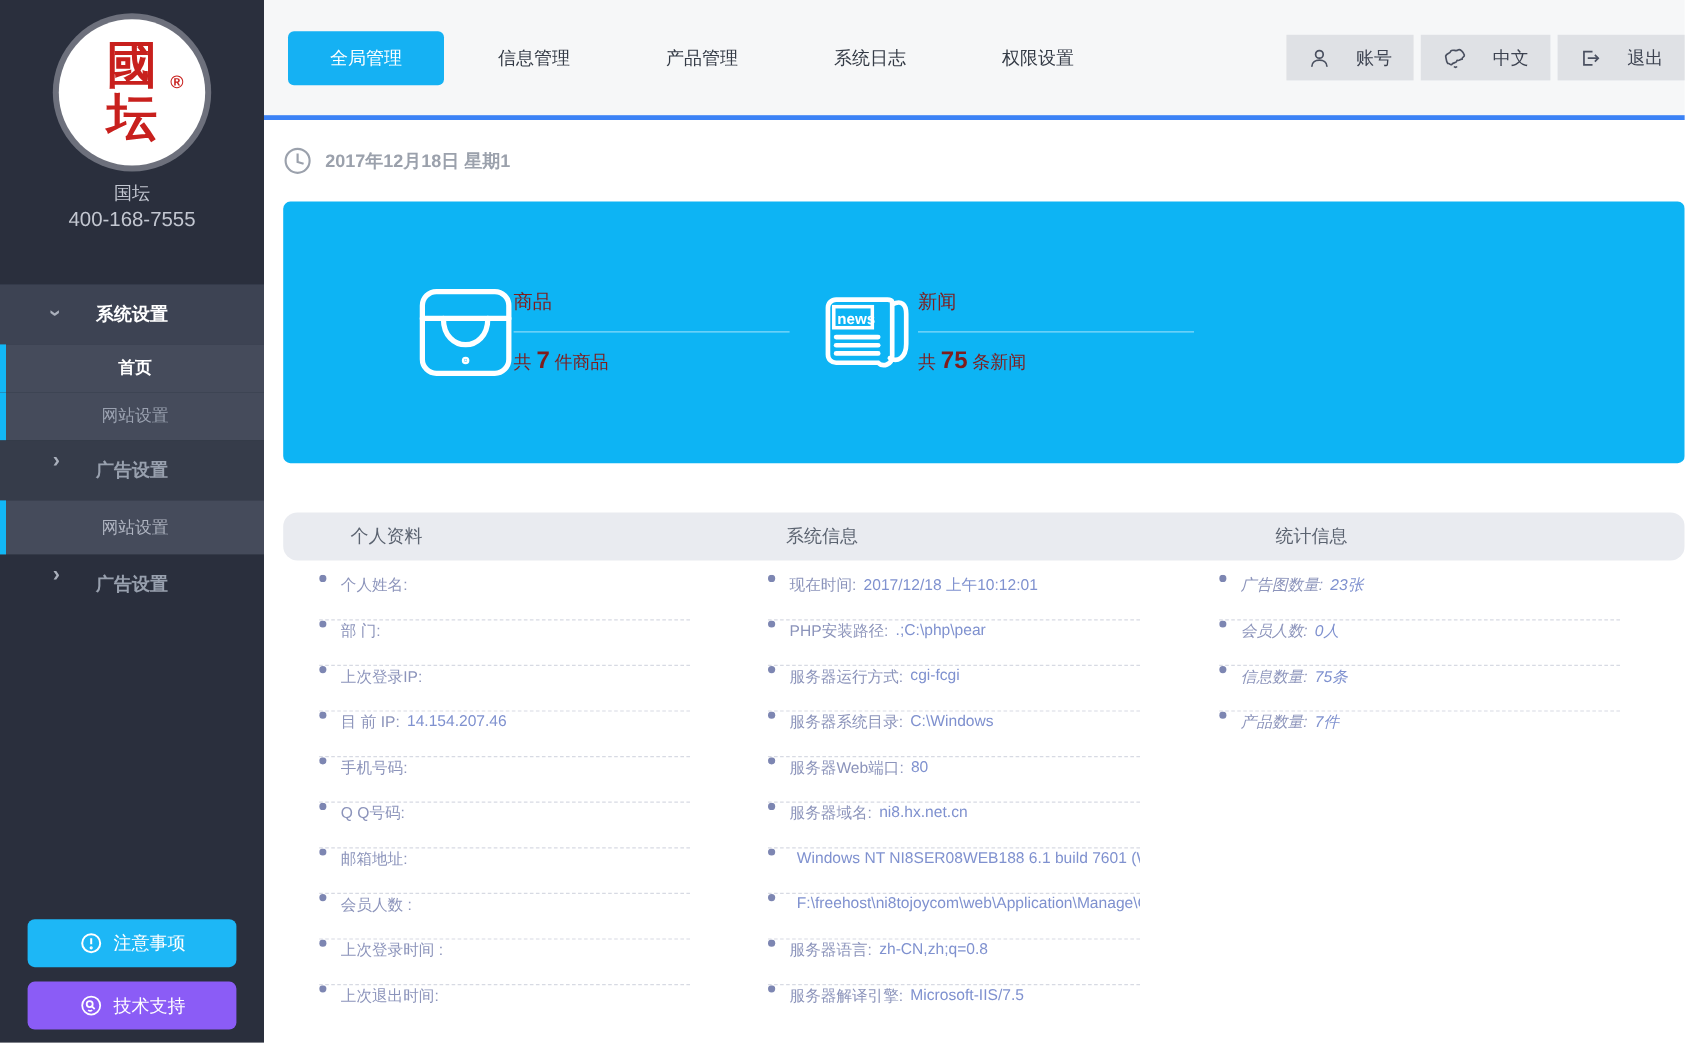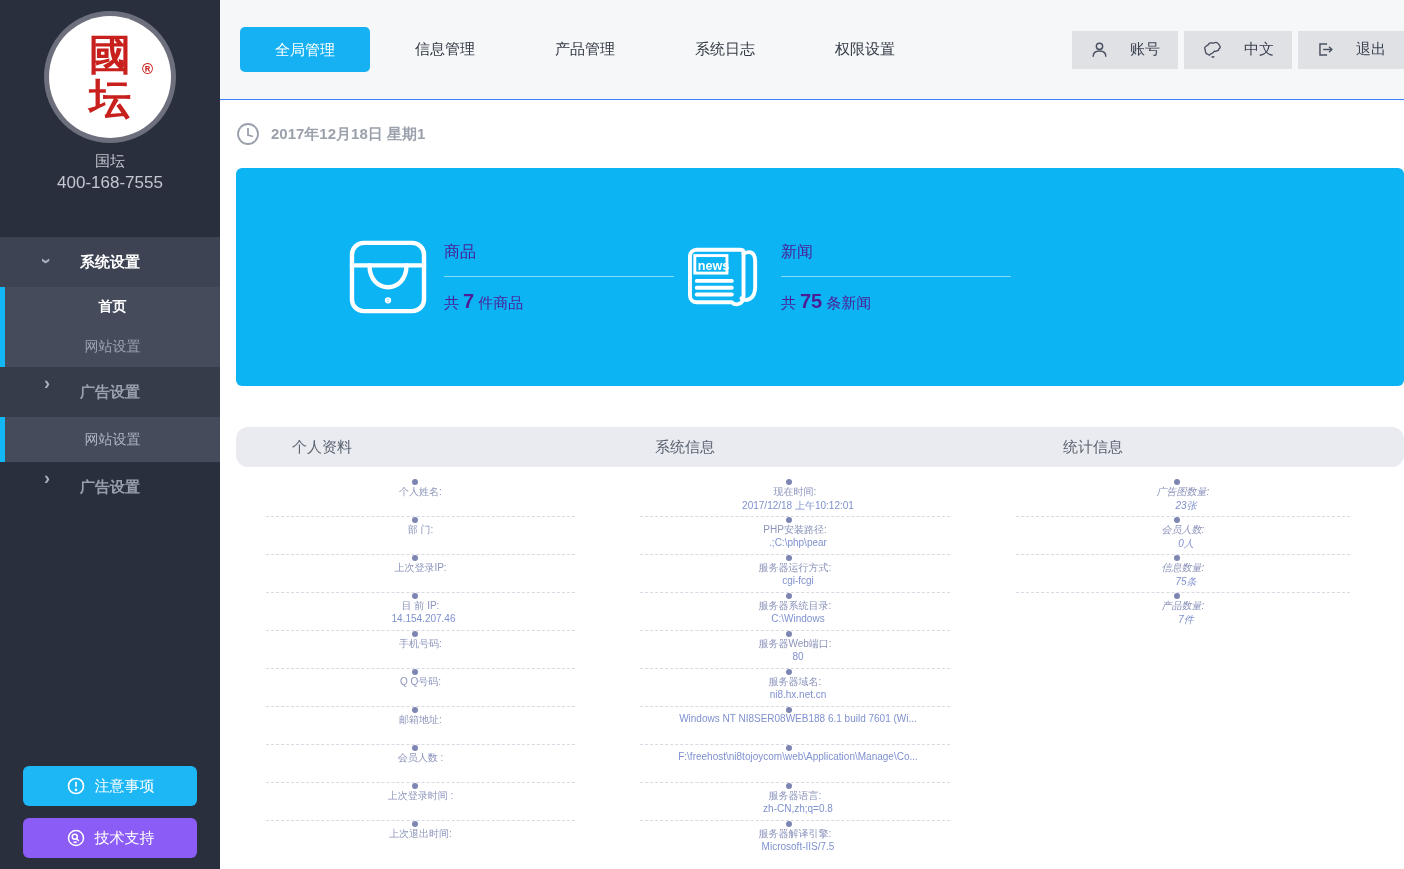--- a/index.html
+++ b/index.html
@@ -24,45 +24,45 @@
   .m-group.dark { background:transparent; }
   .chev { position:absolute; left:44px; top:50%; color:#aab0bc; font-size:18px; line-height:0; }
   .chev.down { transform:translateY(-1px) rotate(90deg); }
   .chev.right { transform:translateY(-9px); }
   .side-btn { position:absolute; left:23px; width:174px; height:40px; border-radius:6px; display:flex; align-items:center; justify-content:center; gap:9px; color:#fff; font-size:15px; cursor:pointer; border:none; }
   .btn-notice { bottom:63px; background:#1db7f6; }
   .btn-support { bottom:11px; background:#8b5cf6; }
 
   
   .main { flex:1; display:flex; flex-direction:column; min-width:0; }
-  .topbar { height:100px; background:#f6f7f8; border-bottom:1px solid #3b82f6; display:flex; align-items:center; padding-left:20px; }
+  .topbar { height:100px; background:#f6f7f8; border-bottom:4px solid #3b82f6; display:flex; align-items:center; padding-left:20px; }
   .tabs { display:flex; align-items:center; }
   .tab { font-size:15px; color:#333a45; width:140px; text-align:center; cursor:pointer; }
   .tab.active { width:130px; height:45px; line-height:45px; background:#15b1f3; color:#fff; border-radius:5px; margin-right:5px; }
   .top-right { margin-left:auto; display:flex; align-items:center; }
   .top-btn { height:38px; background:#dfe1e5; display:flex; align-items:center; gap:21px; padding:0 18px; margin-left:6px; font-size:15px; color:#3c4250; cursor:pointer; border:none; }
 
   .content { flex:1; background:#fff; padding-left:16px; overflow:hidden; }
   .date-row { height:68px; display:flex; align-items:center; gap:11px; color:#9ba1ac; font-weight:bold; font-size:15px; }
 
   .banner { height:218px; background:#0db4f4; border-radius:6px; display:flex; align-items:center; padding-left:112px; }
   .stat { display:flex; align-items:center; width:337px; }
   .stat + .stat { margin-left:0; }
   .stat .icon-box { width:80px; flex:0 0 80px; display:flex; justify-content:center; }
-  .stat .txt { margin-left:16px; width:230px; color:#4c1d95; }
+  .stat .txt { width:230px; color:#7f1d1d; }
   .stat .title { font-size:16px; padding-bottom:13px; border-bottom:1px solid rgba(255,255,255,.5); }
   .stat .counts { margin-top:13px; font-size:15px; }
   .stat .num { font-size:20px; font-weight:bold; margin:0 4px; }
 
   .panel-headers { margin-top:41px; height:40px; background:#e9ebf0; border-radius:12px; display:grid; grid-template-columns:374px 375px 1fr; align-items:center; color:#5b6370; font-size:15px; }
   .panel-headers .ph1 { padding-left:56px; } .panel-headers .ph2 { padding-left:45px; } .panel-headers .ph3 { padding-left:78px; }
   .panel-cols { display:grid; grid-template-columns:374px 375px 1fr; }
   .panel-cols ul { list-style:none; margin-top:12px; padding-left:30px; }
   .col-3 ul { padding-left:31px; }
-  .panel-cols li { height:38px; display:flex; align-items:center; border-bottom:1px dashed #d7dae3; margin-right:35px; white-space:nowrap; overflow:hidden; font-size:10px;flex-direction:column; }
+  .panel-cols li { height:38px; display:flex; align-items:flex-start; border-bottom:1px dashed #d7dae3; margin-right:35px; white-space:nowrap; overflow:hidden; font-size:13px; }
   .col-3 li { margin-right:54px;font-style:italic; }
   .panel-cols li:last-child { border-bottom:none; }
   .bullet { width:6px; height:6px; border-radius:50%; background:#7d86b2; margin-right:12px; flex:0 0 6px; }
   .lbl { color:#8c94bb; }
   .val { color:#7f91cf; margin-left:6px; }
   .val:first-of-type:empty { display:none; }
   svg { display:block; }
 </style>
 </head>
 <body>

